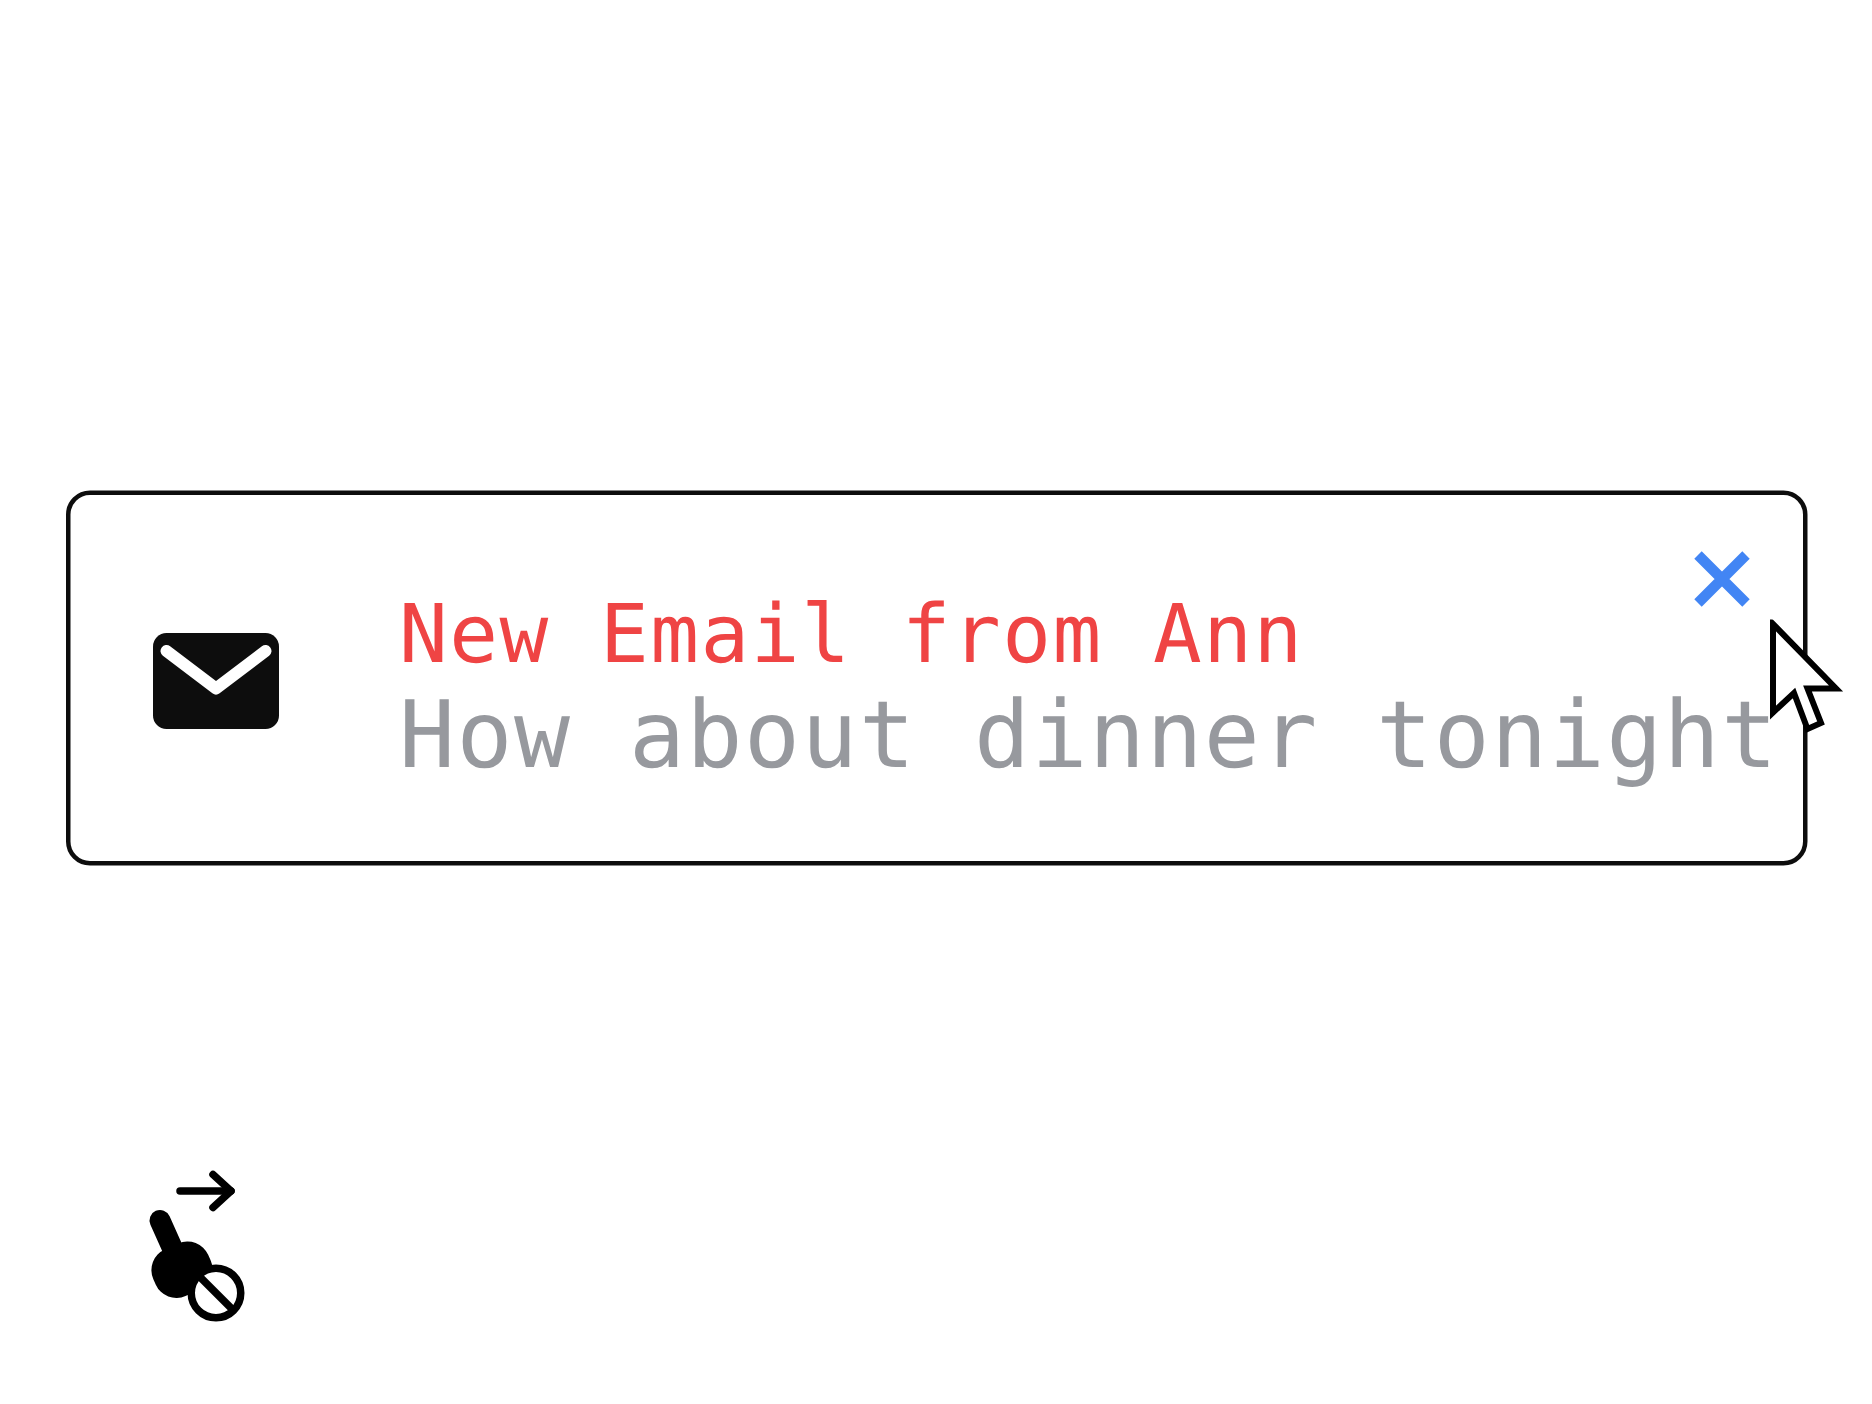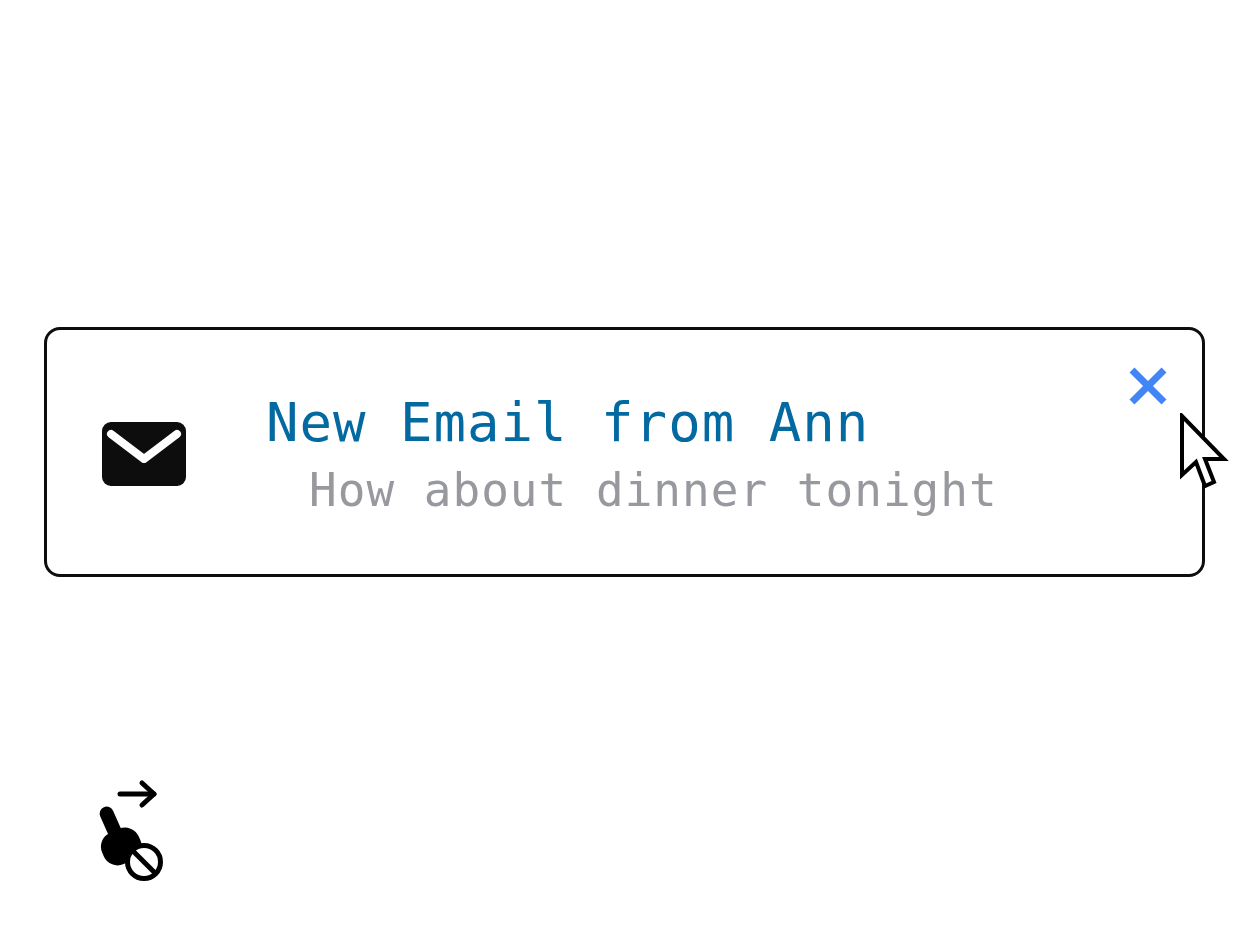--- a/index.html
+++ b/index.html
@@ -35,33 +35,32 @@
     width: 84px;
     height: 64px;
   }
   .n-title {
     position: absolute;
     left: 219px;
     top: 64px;
     font-size: 54px;
     line-height: 58px;
     letter-spacing: 1px;
-    color: #0369a1;
+    color: #ef4444;
     white-space: nowrap;
   }
   .n-body {
     position: absolute;
     left: 219px;
     top: 134px;
-    font-size: 46px;
+    font-size: 62px;
     line-height: 52px;
     letter-spacing: 1px;
     color: #97999e;
     white-space: nowrap;
-    margin-left: 43px;
   }
   .close-btn {
     position: absolute;
     right: 32px;
     top: 34px;
     width: 44px;
     height: 44px;
     padding: 0;
     border: none;
     background: transparent;

